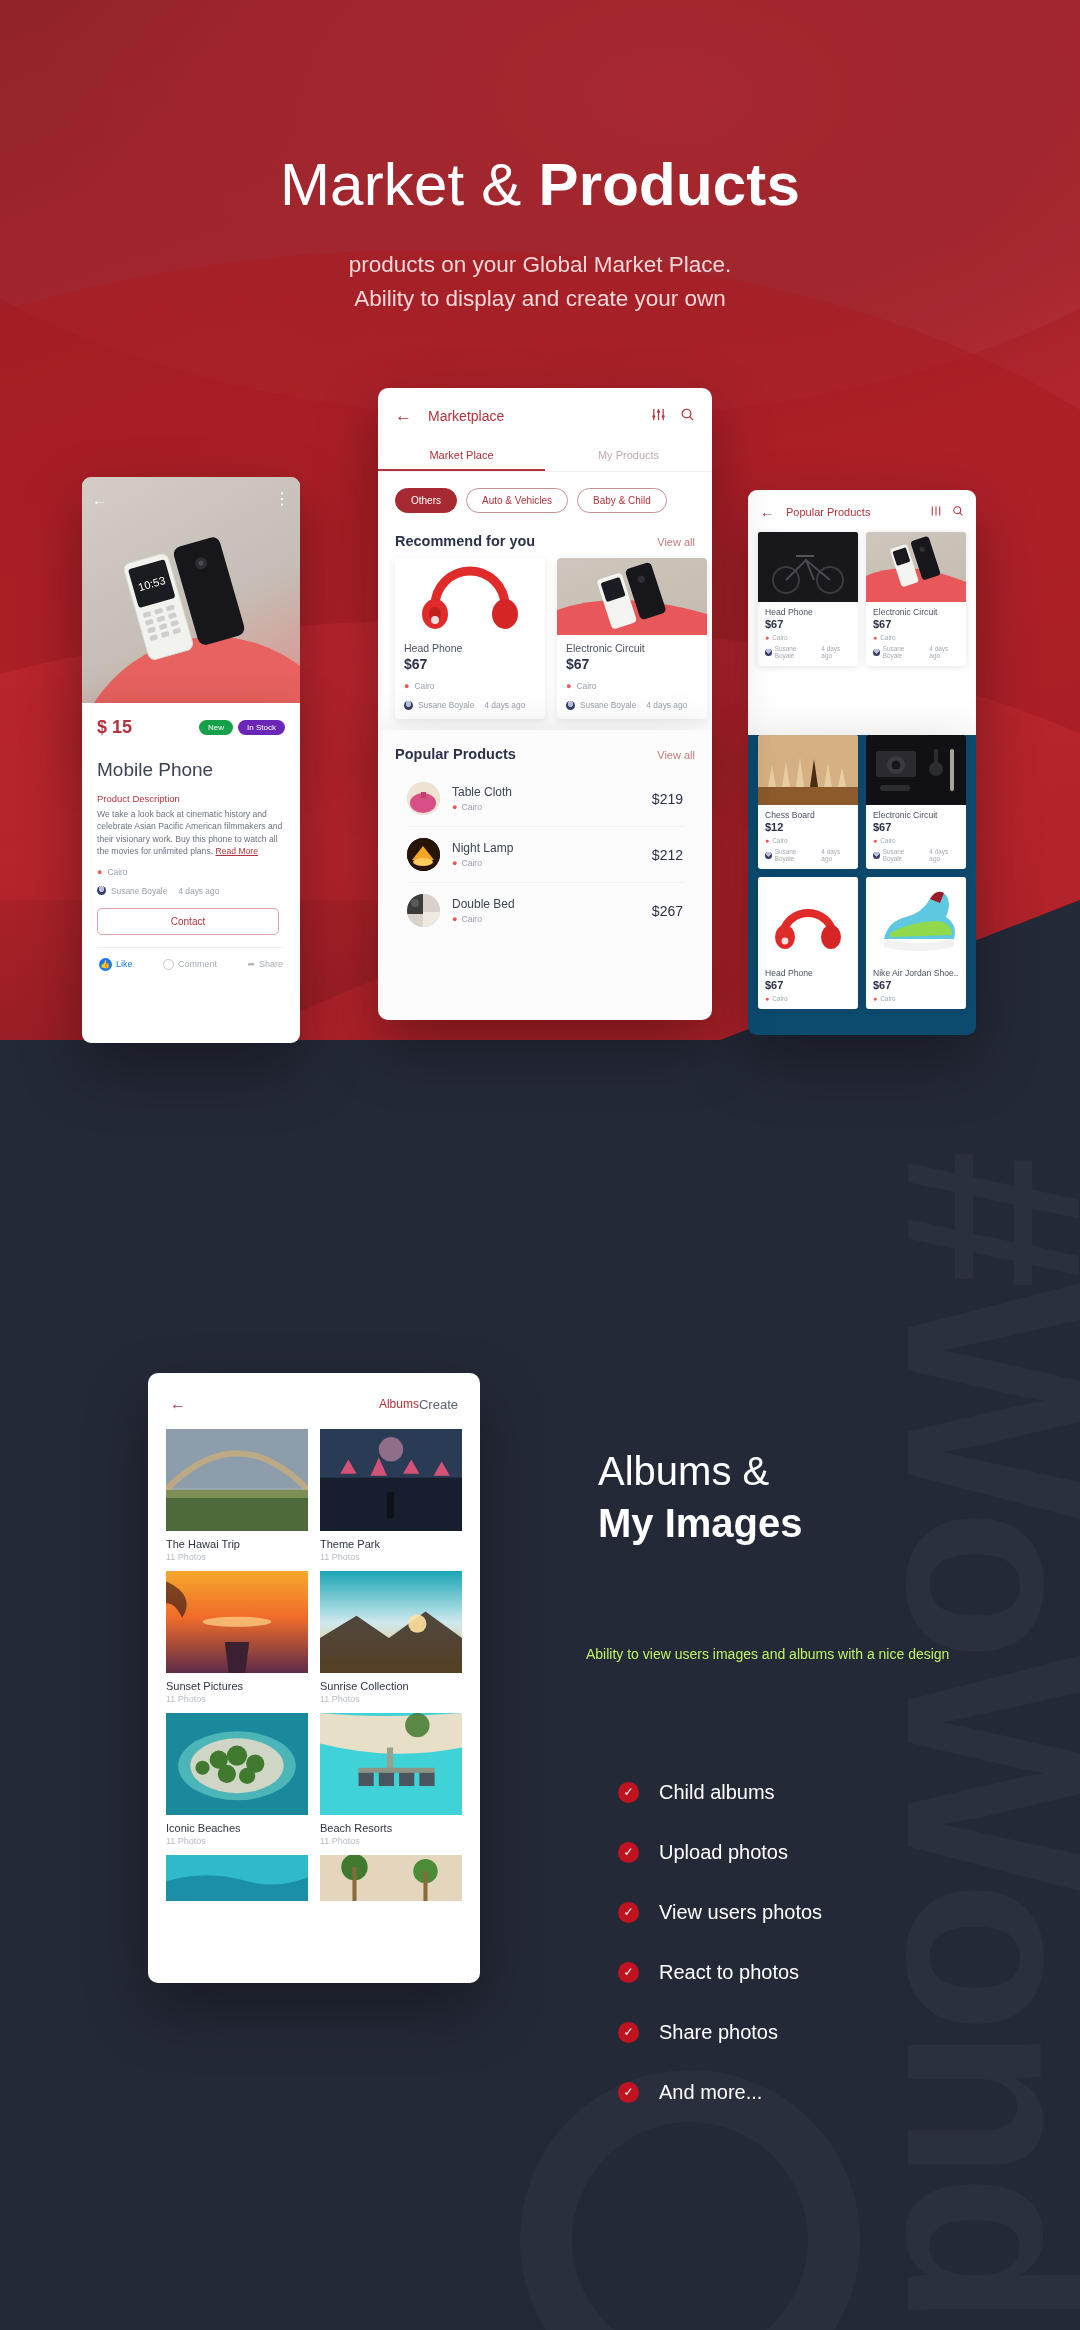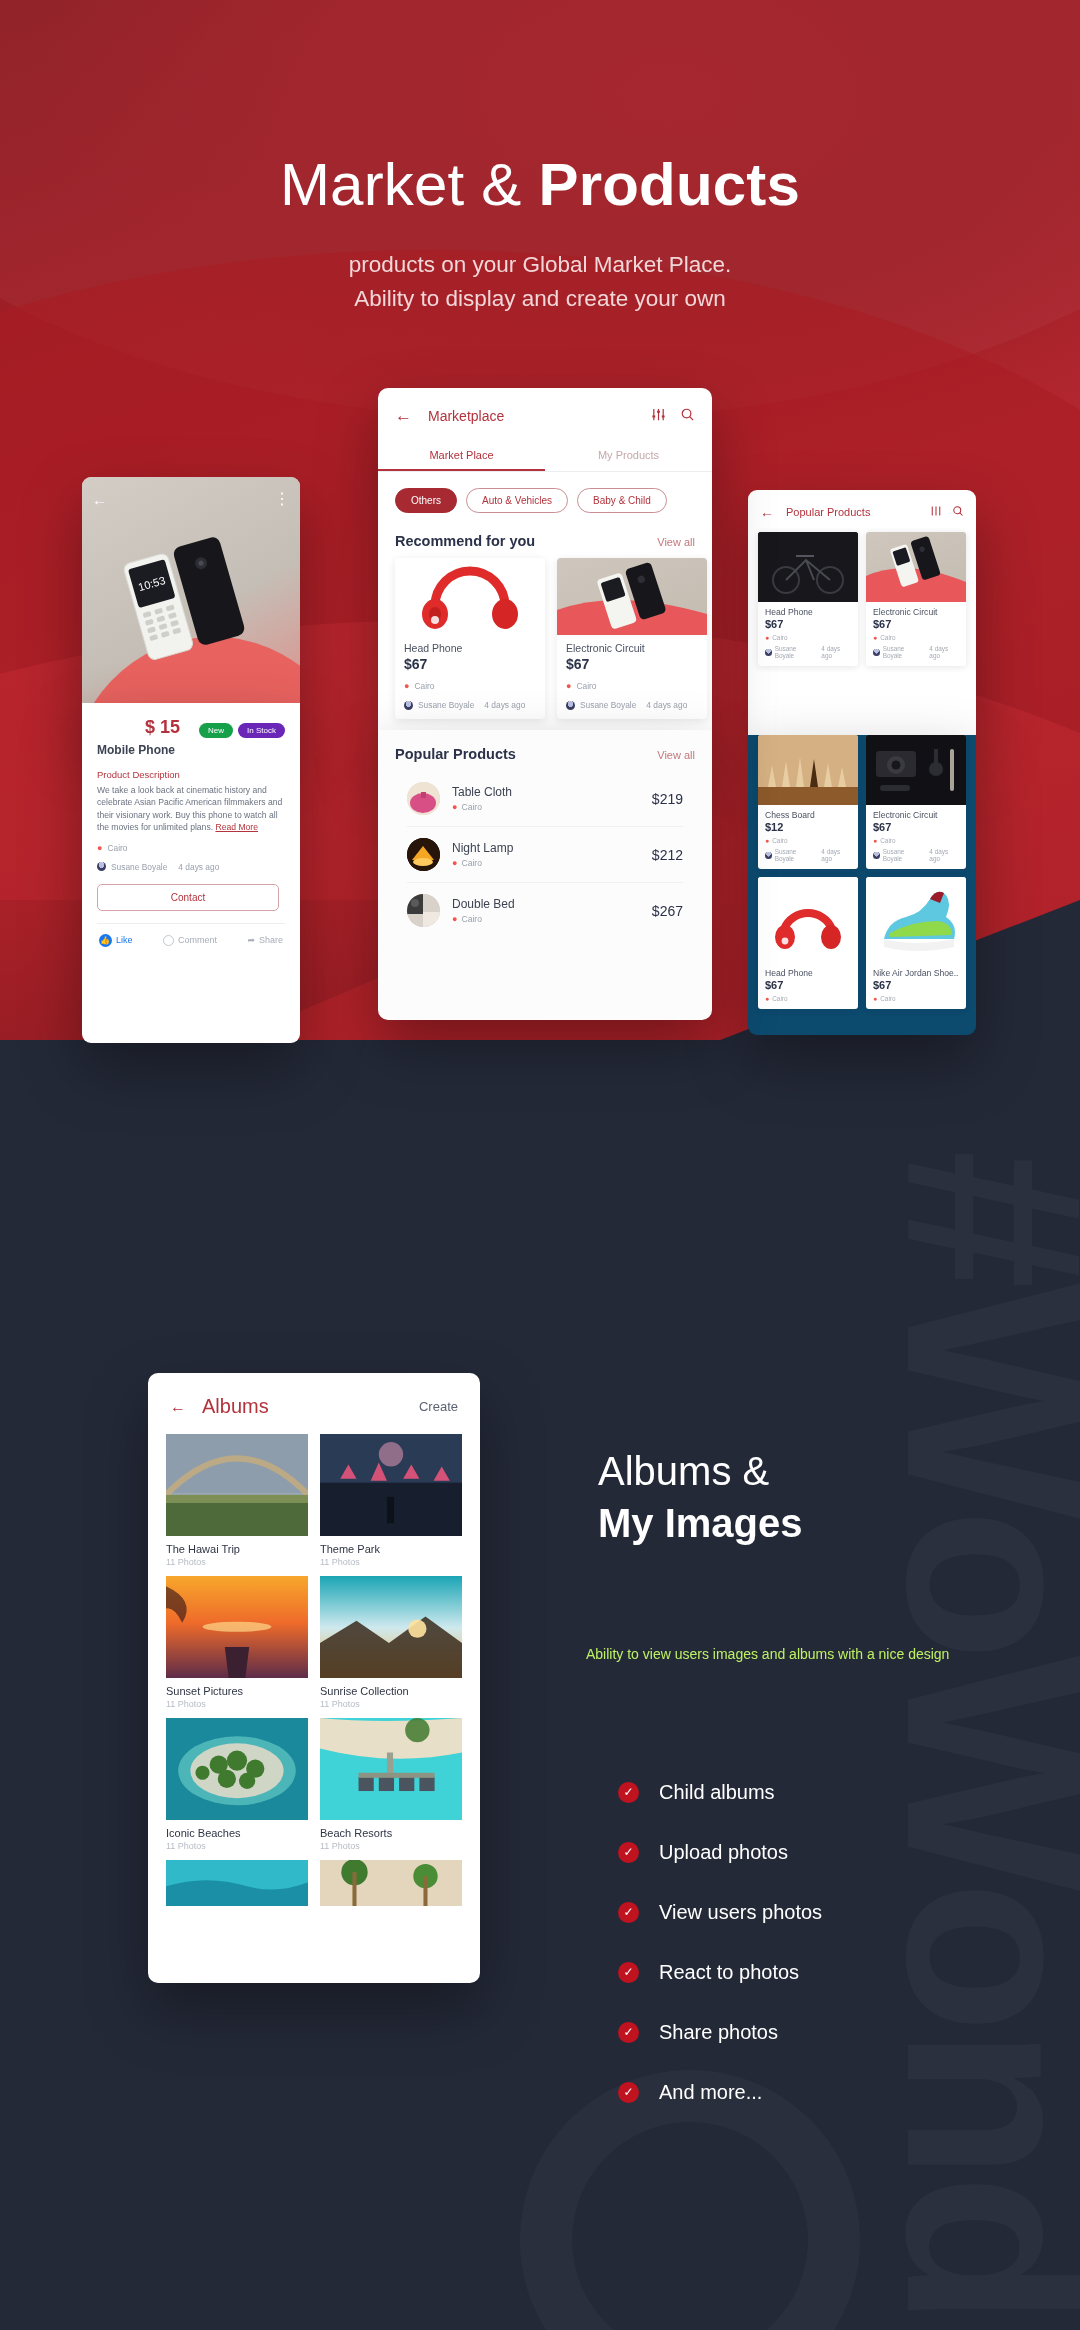--- a/index.html
+++ b/index.html
@@ -93,27 +93,27 @@
     content:""; position:absolute; left:-20px; bottom:-60px; width:290px; height:150px;
     background:#e8625f; border-radius:50% 50% 0 0 / 100% 100% 0 0; transform:rotate(-6deg);
   }
   .pl-phone-img { position:absolute; left:34px; top:54px; width:152px; height:132px; z-index:2;}
   .pl-back { position:absolute; left:10px; top:14px; color:#fff; font-size:15px; z-index:3;}
   .pl-dots { position:absolute; left:10px; top:12px; color:#fff; font-size:16px; z-index:3;}
   .pl-dotsrow { position:absolute; bottom:8px; left:0; width:100%; text-align:center; z-index:3;
                 color:rgba(255,255,255,.85); font-size:9px; letter-spacing:2px; }
 
   .pl-content { padding:14px 15px 0 15px; }
-  .pl-pricerow { display:flex; align-items:flex-end; justify-content:space-between;margin-left:48px; }
+  .pl-pricerow { display:flex; align-items:center; justify-content:space-between; }
   .pl-price { color:#b3323c; font-size:18px; font-weight:700; }
   .pl-badges { display:flex; gap:5px; }
   .badge { border-radius:10px; color:#fff; font-size:8px; padding:3px 9px; }
   .badge.green { background:#17a04a; }
   .badge.purple { background:#6a27b7; }
-  .pl-name { font-size:12px; color:#3c4352; margin-top:5px; font-weight:700; }
+  .pl-name { font-size:19px; color:#3c4352; margin-top:21px; font-weight:400; }
   .pl-desc-h { color:#b3323c; font-size:9.5px; margin-top:12px; }
   .pl-desc { color:#6b7280; font-size:8.6px; line-height:12.4px; margin-top:4px; }
   .pl-desc u { color:#b3323c; }
   .meta-row { display:flex; align-items:center; gap:5px; margin-top:9px; font-size:8.4px; color:#9aa1ac;}
   .pin { color:#f0564f; font-size:9px; }
   .ava { width:9px; height:9px; border-radius:50%;
          background:radial-gradient(circle at 50% 32%, #b9bfe0 0 38%, #3a3f63 39% 100%); display:inline-block;}
   .pl-contact { margin:12px 6px 0 0; border:1px solid #d8a2a6; border-radius:5px;
                 text-align:center; color:#b3323c; font-size:10px; padding:7px 0; }
   .pl-actions { display:flex; align-items:center; justify-content:space-between;
@@ -185,21 +185,21 @@
   .gmeta { display:flex; align-items:center; gap:3px; font-size:6.4px; color:#a4abb5; margin-top:4px;}
   .gmeta .pin { font-size:7px; }
   .gmeta .ava { width:7px; height:7px; }
 
   
   #phone-albums {
     left:148px; top:1373px; width:332px; height:610px; z-index:6; border-radius:10px;
   }
   .al-head { display:flex; align-items:center; padding:22px 22px 16px 22px; }
   .al-back { color:#b3323c; font-size:16px; }
-  .al-title { color:#b3323c; font-size:20px; margin-left:16px; flex:1; }
+  .al-title { color:#b3323c; font-size:12px; margin-left:16px; flex:1;text-align:right; }
   .al-create { color:#5c6373; font-size:13px; }
   .al-grid { display:grid; grid-template-columns:1fr 1fr; gap:9px 12px; padding:0 18px; }
   .al-card .al-img { height:102px; overflow:hidden; position:relative; }
   .al-name { font-size:11px; color:#2f3544; margin-top:7px; }
   .al-count { font-size:9px; color:#b6bcc5; margin-top:2px; }
 
   
   .al-sec-title { position:absolute; left:598px; top:1445px; width:420px;
                   color:#fff; font-size:40px; font-weight:300; line-height:52px; }
   .al-sec-title b { font-weight:700; }

